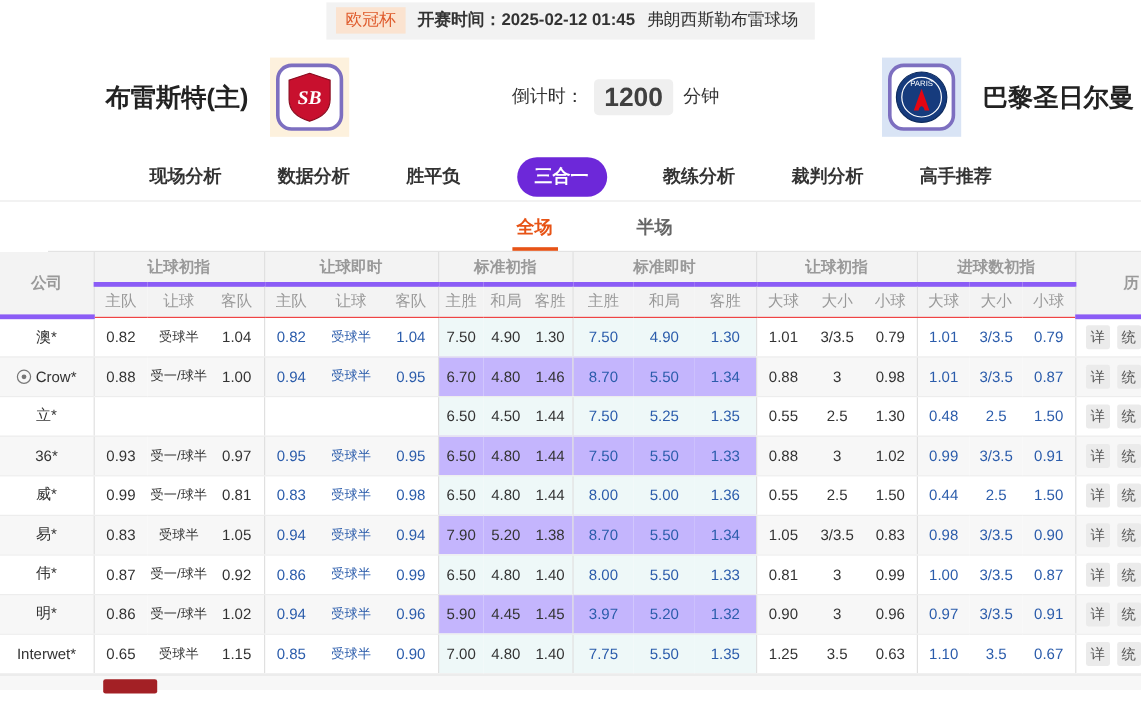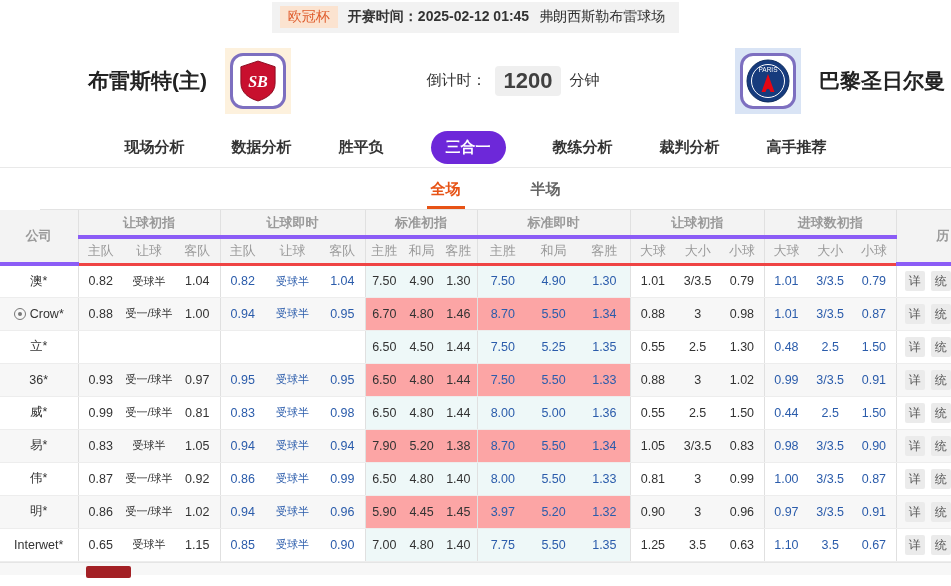--- a/index.html
+++ b/index.html
@@ -32,29 +32,29 @@
   .nav-item { font-size:15px; font-weight:bold; color:#333; cursor:pointer; white-space:nowrap; }
   .nav-item.active { background:#6d28d9; color:#fff; padding:7px 15px; border-radius:17px; }
 
   
   .subtabs { height:42px; display:flex; align-items:flex-end; justify-content:center; gap:62px; border-bottom:1px solid #e3e3e3;margin-left:40px; }
   .subtab { font-size:15px; font-weight:bold; color:#666; padding:0 4px 10px 4px; cursor:pointer; }
   .subtab.active { color:#e75316; border-bottom:3px solid #e75316; padding-bottom:7px; }
 
   
   table.odds { width:951px; border-collapse:collapse; table-layout:fixed; font-size:12.5px; }
-  .odds thead th { background:#f3f3f3; color:#999; font-weight:normal; font-size:13px; height:27px; border-bottom:3px solid #ef4444; text-align:center; }
+  .odds thead th { background:#f3f3f3; color:#999; font-weight:normal; font-size:13px; height:27px; border-bottom:1px solid #ef4444; text-align:center; }
   .odds thead tr.grp th { border-bottom:4px solid #8b5cf6;font-weight:bold; }
   .odds thead th.gs, .odds tbody td.gs { border-left:1px solid #e0e0e0; }
   .odds thead th.hist { border-left:1px solid #e0e0e0; text-align:right; padding-right:2px; }
   .odds tbody td { height:33px; border-bottom:1px solid #ededed; text-align:center; color:#333; white-space:nowrap; }
   .odds tbody tr.alt td { background:#f7f7f7; }
   .odds tbody td.blue { color:#2b5cab; }
   .odds tbody td.cyan { background:#eef8f8; }
-  .odds tbody tr.alt td.cyan { background:#fca5a5; }
+  .odds tbody tr.alt td.cyan { background:#c4b5fd; }
   .odds tbody td.hdc { font-size:11px; }
   .odds td.company { color:#333; }
   .company .co-wrap { display:flex; align-items:center; justify-content:center; gap:4px; }
   .crown-ico { display:inline-block; width:12px; height:12px; border:1px solid #777; border-radius:50%; position:relative; }
   .crown-ico::after { content:""; position:absolute; left:3px; top:3px; width:4px; height:4px; background:#777; border-radius:50%; }
   .odds td.actions { border-left:1px solid #e0e0e0; text-align:left; padding-left:8px; }
   .act-btn { display:inline-block; background:#ebebeb; color:#555; font-size:12px; line-height:1; padding:4px 4px; border-radius:2px; margin-right:6px; cursor:pointer; }
 
   
   .partial-row { position:relative; height:13px; background:#f7f7f7; border-top:1px solid #e5e5e5; }

